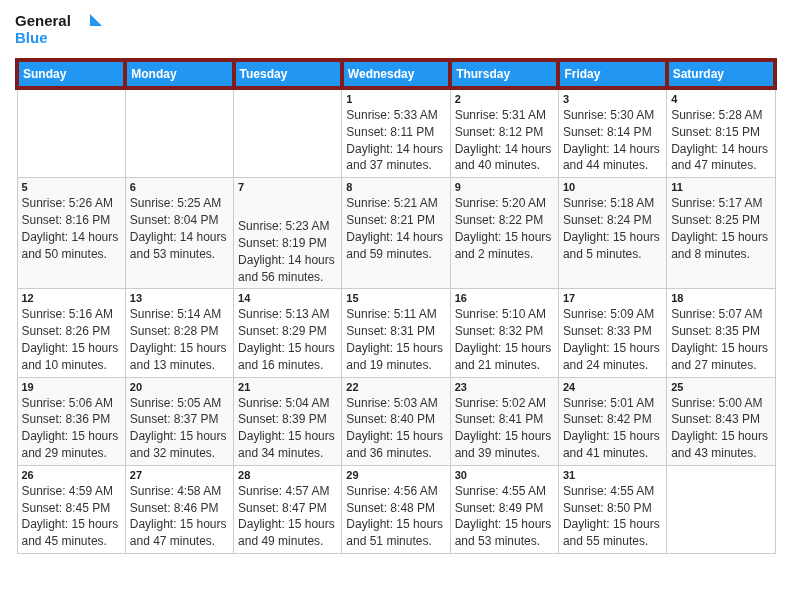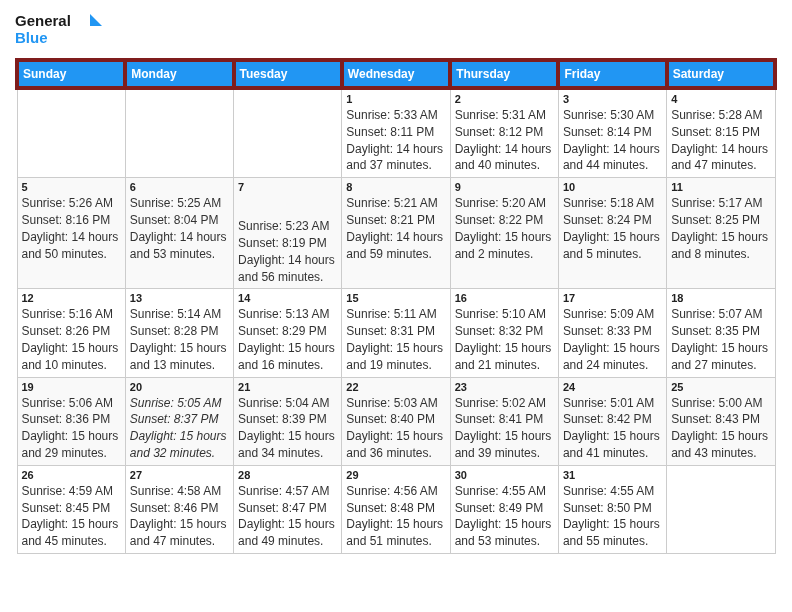--- a/index.html
+++ b/index.html
@@ -249,21 +249,21 @@
         <tr>
           <td>
             <div class="day-num">19</div>
             <div class="day-info" style="white-space: pre-line;">Sunrise: 5:06 AM
 Sunset: 8:36 PM
 Daylight: 15 hours
 and 29 minutes.</div>
           </td>
           <td>
             <div class="day-num">20</div>
-            <div class="day-info" style="white-space: pre-line; font-style: italic;">Sunrise: 5:05 AM
+            <div class="day-info" style="white-space: pre-line;">Sunrise: 5:05 AM
 Sunset: 8:37 PM
 Daylight: 15 hours
 and 32 minutes.</div>
           </td>
           <td>
             <div class="day-num">21</div>
             <div class="day-info" style="white-space: pre-line;">Sunrise: 5:04 AM
 Sunset: 8:39 PM
 Daylight: 15 hours
 and 34 minutes.</div>

